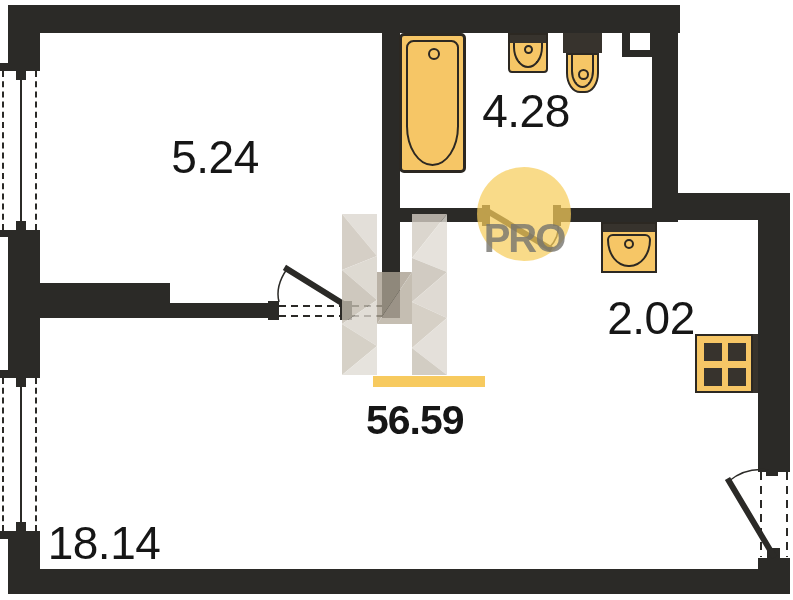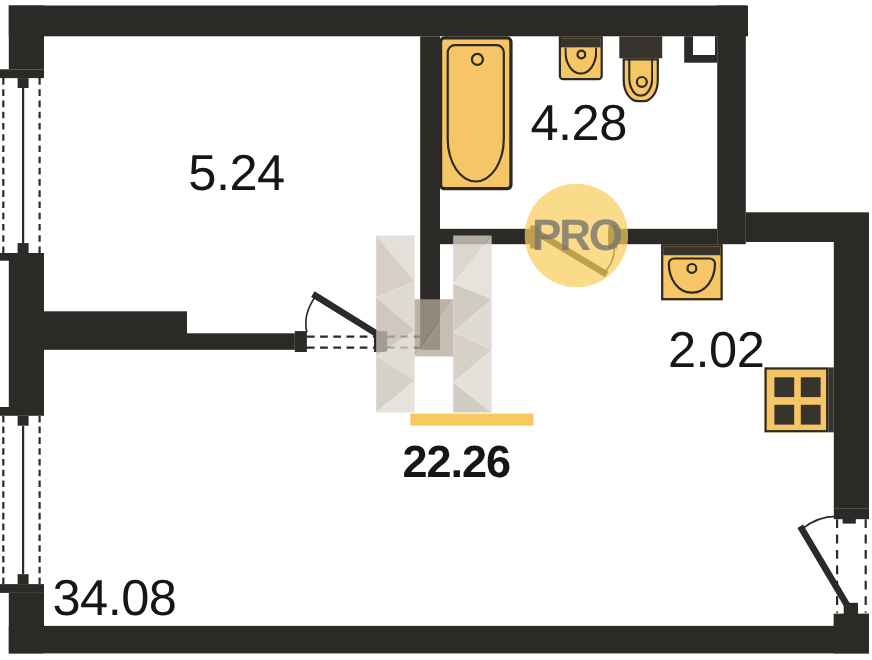--- a/index.html
+++ b/index.html
@@ -14,21 +14,21 @@
   .stop-sq{position:absolute;background:var(--wall,#2b2a27);}
   .dash-v{position:absolute;border-left:2px dashed var(--wall,#2b2a27);}
   .glass-v{position:absolute;width:2px;background:var(--wall,#2b2a27);}
   .fixture{position:absolute;background:var(--fixture,#f6c666);border:2px solid var(--fixture_border,#2c2822);box-sizing:border-box;}
   .fix-inner{position:absolute;border:2px solid var(--fixture_border,#2c2822);box-sizing:border-box;}
   .fix-dot{position:absolute;border:2px solid var(--fixture_border,#2c2822);border-radius:50%;box-sizing:border-box;background:var(--fixture,#f6c666);}
   .dark-strip{position:absolute;background:var(--dark_accent,#37332d);}
   .burner{position:absolute;background:var(--dark_accent,#33302b);}
   .svg-layer{position:absolute;left:0;top:0;}
   .pro-circle{position:absolute;left:477px;top:167px;width:94px;height:94px;border-radius:50%;
-        background:var(--badge_circle,rgba(246,205,92,0.72));display:flex;align-items:center;justify-content:center;}
+        background:var(--badge_circle,rgba(246,205,92,0.72));display:flex;align-items:flex-end;justify-content:center;}
   .pro-text{font-size:40px;font-weight:700;letter-spacing:-2px;color:var(--badge_text,rgba(118,116,110,0.8));}
   .accent-bar{position:absolute;left:373px;top:376px;width:112px;height:11px;background:var(--accent_bar,#f7ca5f);}
   .brand{position:absolute;left:342px;top:384px;font-size:19px;color:var(--brand_text,#c4c4c4);}
   .total{position:absolute;left:366px;top:397px;font-size:41px;font-weight:800;letter-spacing:-1px;color:var(--label_text,#161616);}
 </style>
 </head>
 <body>
 
 <div class="plan">
 
@@ -128,21 +128,21 @@
       <line x1="761" y1="472" x2="761" y2="557" stroke-width="2" stroke-dasharray="8 6"></line>
       <line x1="787" y1="472" x2="787" y2="557" stroke-width="2" stroke-dasharray="8 6"></line>
       <path d="M729,481 Q746,467 768,470" stroke-width="1.5"></path>
       <line x1="773" y1="555" x2="729" y2="481" stroke-width="6" stroke-linecap="square"></line>
     </g>
   </svg>
 
   <div class="room-label" style="left:215px;top:157px;">5.24</div>
   <div class="room-label" style="left:526px;top:111px;">4.28</div>
   <div class="room-label" style="left:651px;top:318px;">2.02</div>
-  <div class="room-label" style="left:104px;top:543px;">34.08</div>
+  <div class="room-label" style="left:104px;top:543px;">18.14</div>
 
   <svg class="svg-layer" width="793" height="600" viewBox="0 0 793 600" style="pointer-events:none;">
     <g opacity="0.8">
       <polygon points="342,214 377,214 377,256" fill="#ddd8d0"></polygon>
       <polygon points="342,214 377,256 342,270" fill="#cbc4b9"></polygon>
       <polygon points="342,270 377,256 377,300" fill="#d7d1c8"></polygon>
       <polygon points="342,270 377,300 342,324" fill="#c2bbae"></polygon>
       <polygon points="342,324 377,300 377,346" fill="#dad5cc"></polygon>
       <polygon points="342,324 377,346 342,375" fill="#ccc6ba"></polygon>
       <polygon points="342,375 377,346 377,375" fill="#e1ddd5"></polygon>
@@ -152,19 +152,19 @@
       <polygon points="412,302 447,272 447,318" fill="#d8d2c9"></polygon>
       <polygon points="412,302 447,318 412,348" fill="#ccc5b9"></polygon>
       <polygon points="412,348 447,318 447,375" fill="#ded9d1"></polygon>
       <polygon points="412,348 447,375 412,375" fill="#c8c1b5"></polygon>
       <polygon points="377,272 412,272 377,324" fill="#a9a090"></polygon>
       <polygon points="412,272 412,324 377,324" fill="#b7aea0"></polygon>
     </g>
   </svg>
 
   <div class="accent-bar"></div>
-  <div class="total">22.26</div>
+  <div class="total">56.59</div>
 
   <div class="pro-circle">
     <span class="pro-text">PRO</span>
   </div>
 
 </div>
 
 </body></html>

